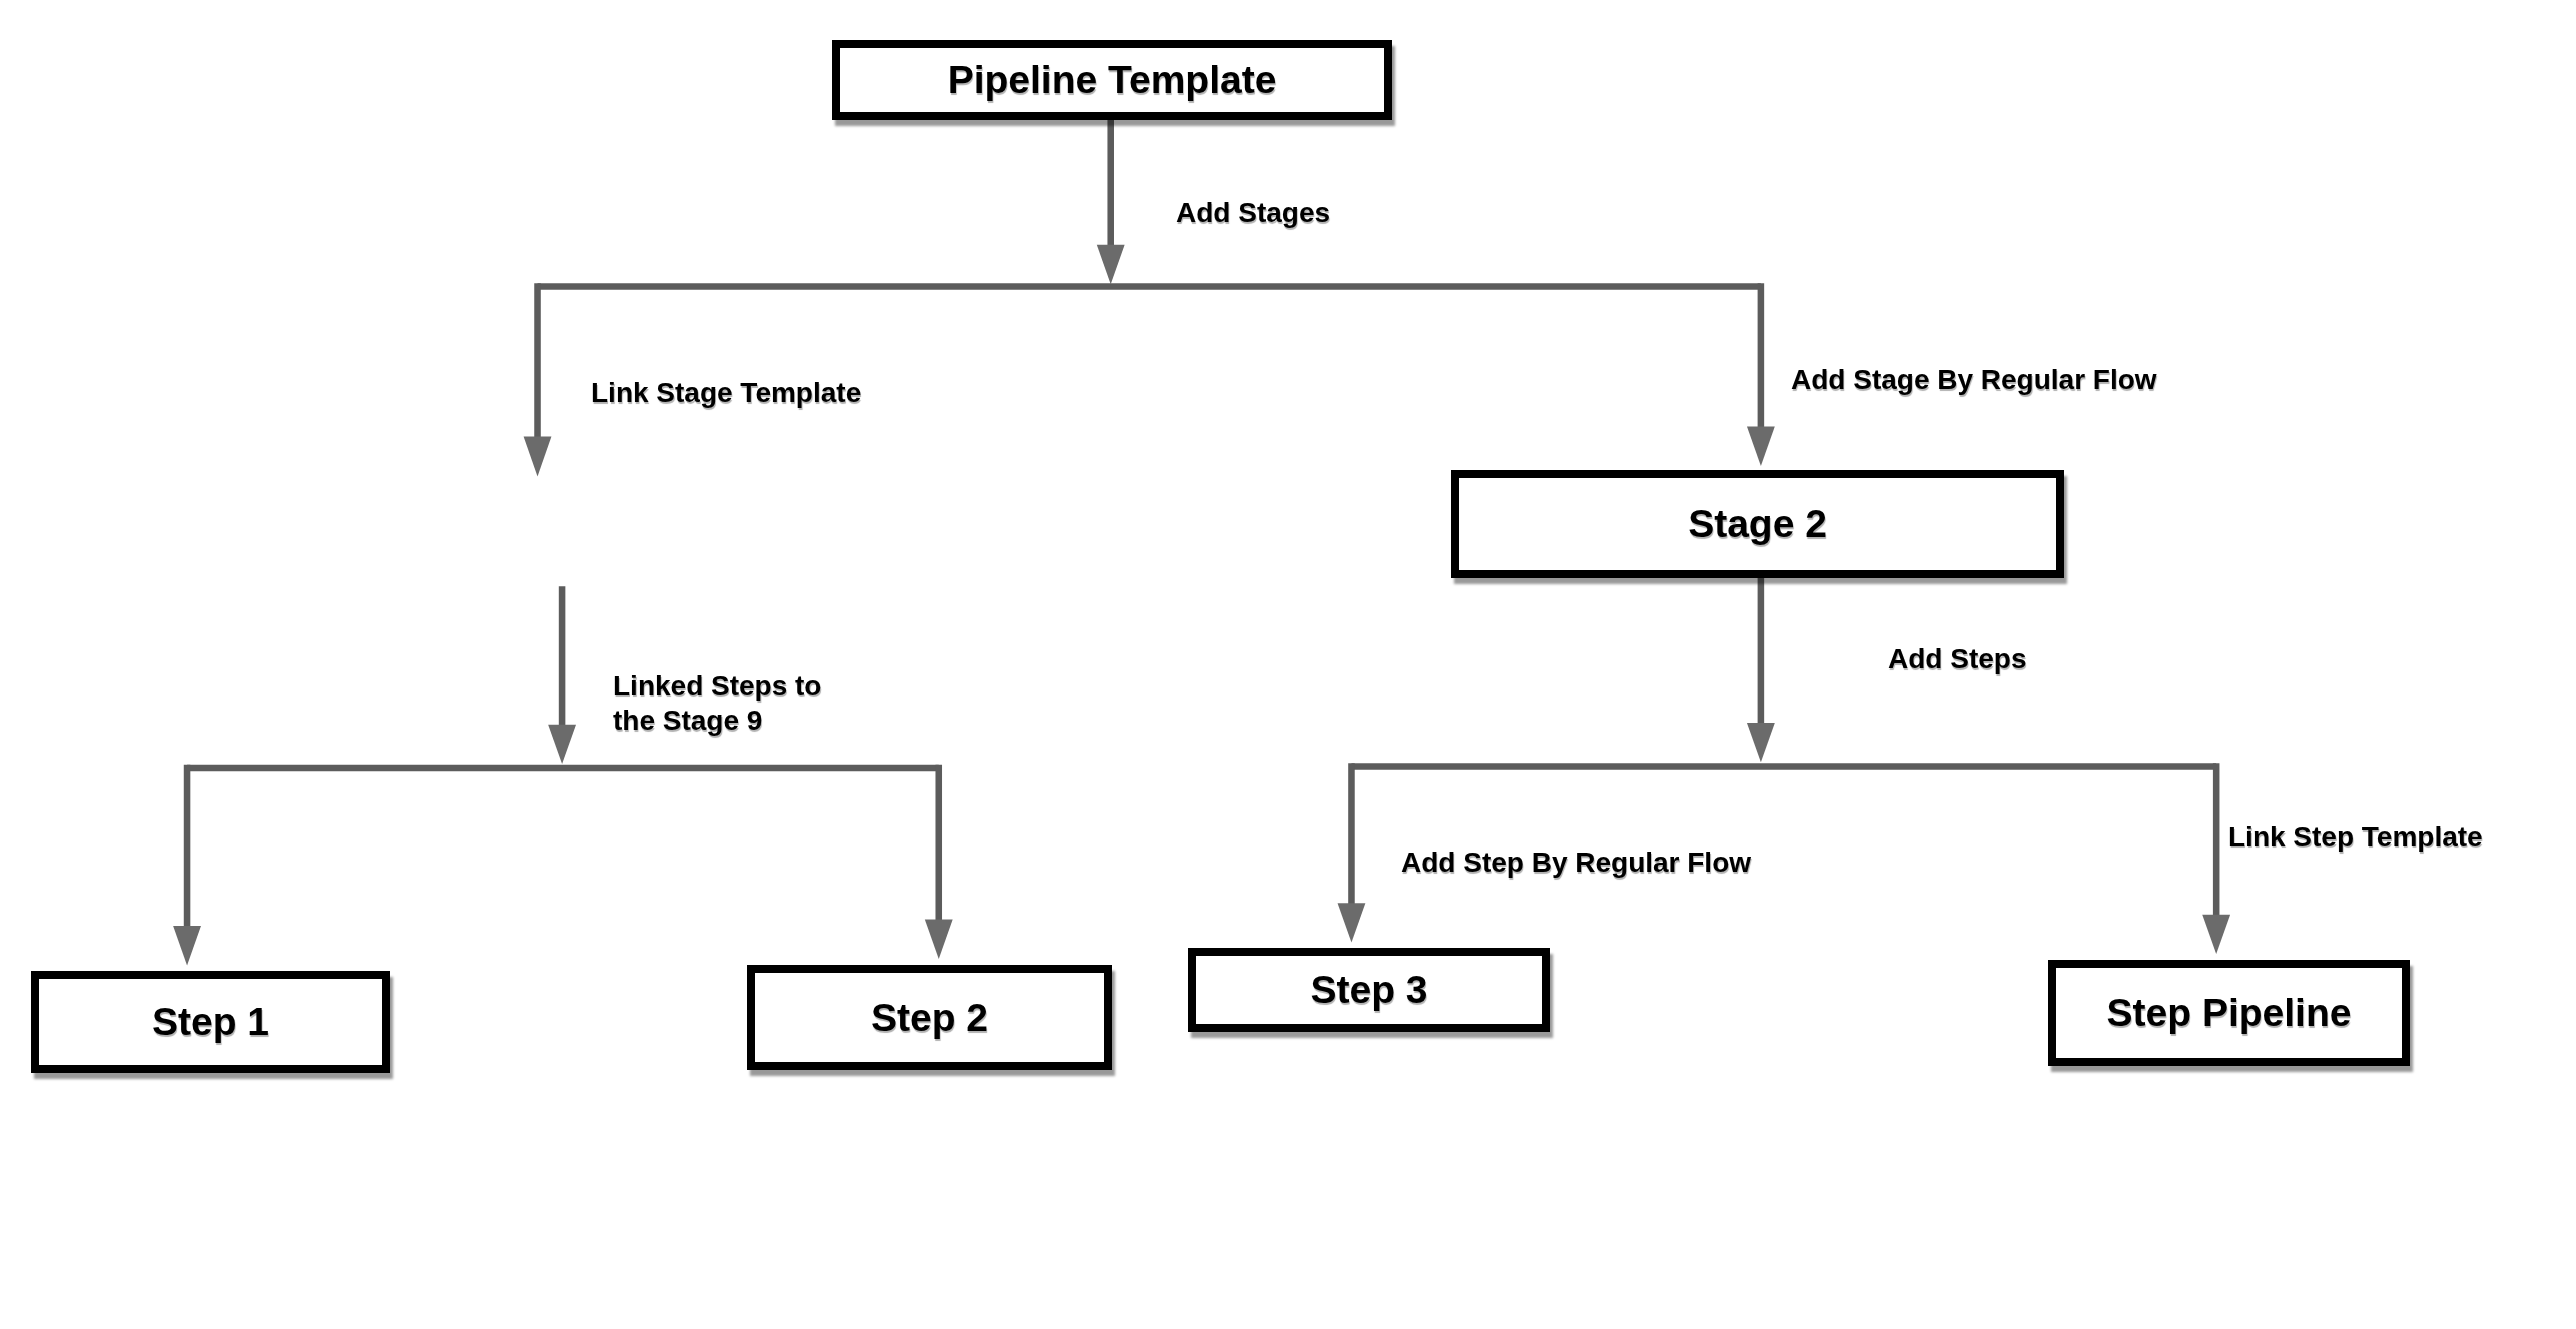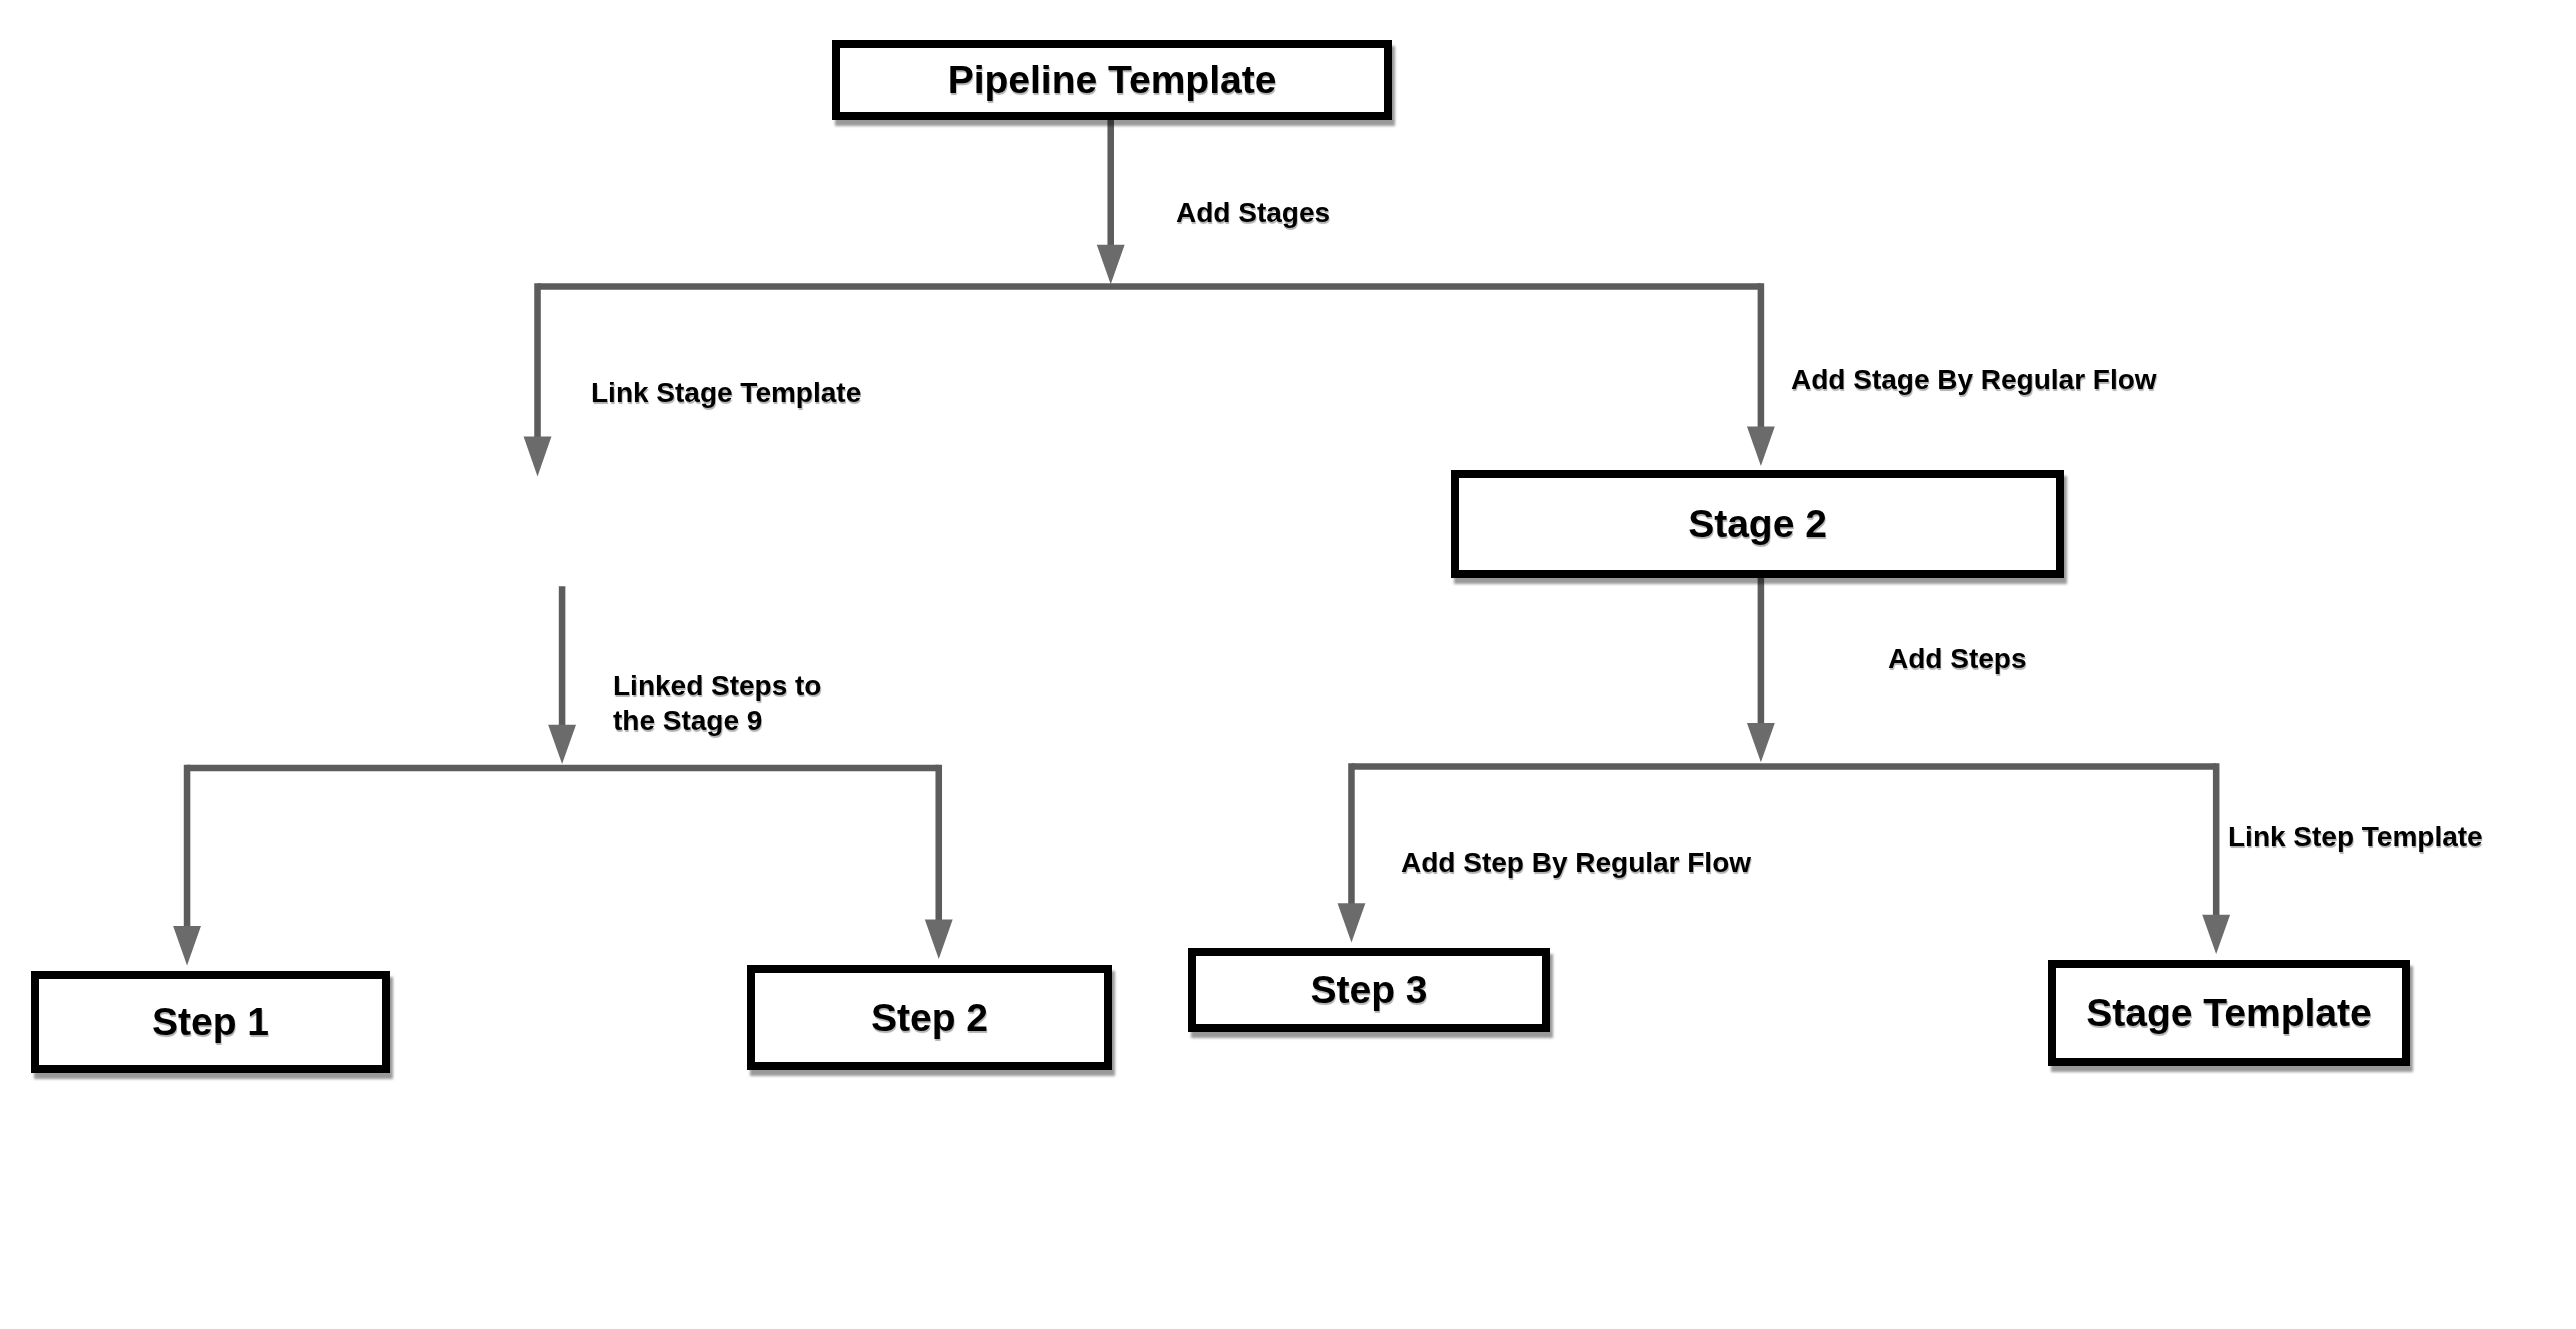--- a/index.html
+++ b/index.html
@@ -112,21 +112,21 @@
 
   <div class="node" style="left:747px; top:965px; width:365px; height:105px;">
     <span>Step 2</span>
   </div>
 
   <div class="node" style="left:1188px; top:948px; width:362px; height:84px;">
     <span>Step 3</span>
   </div>
 
   <div class="node" style="left:2048px; top:960px; width:362px; height:106px;">
-    <span>Stage Template</span>
+    <span>Step Pipeline</span>
   </div>
 
   <div class="edge-label" style="left:1176px; top:195px;">Add Stages</div>
 
   <div class="edge-label" style="left:591px; top:375px;">Link Stage Template</div>
 
   <div class="edge-label" style="left:1791px; top:362px;">Add Stage By Regular Flow</div>
 
   <div class="edge-label" style="left:613px; top:668px;">Linked Steps to
 the Stage 9</div>

